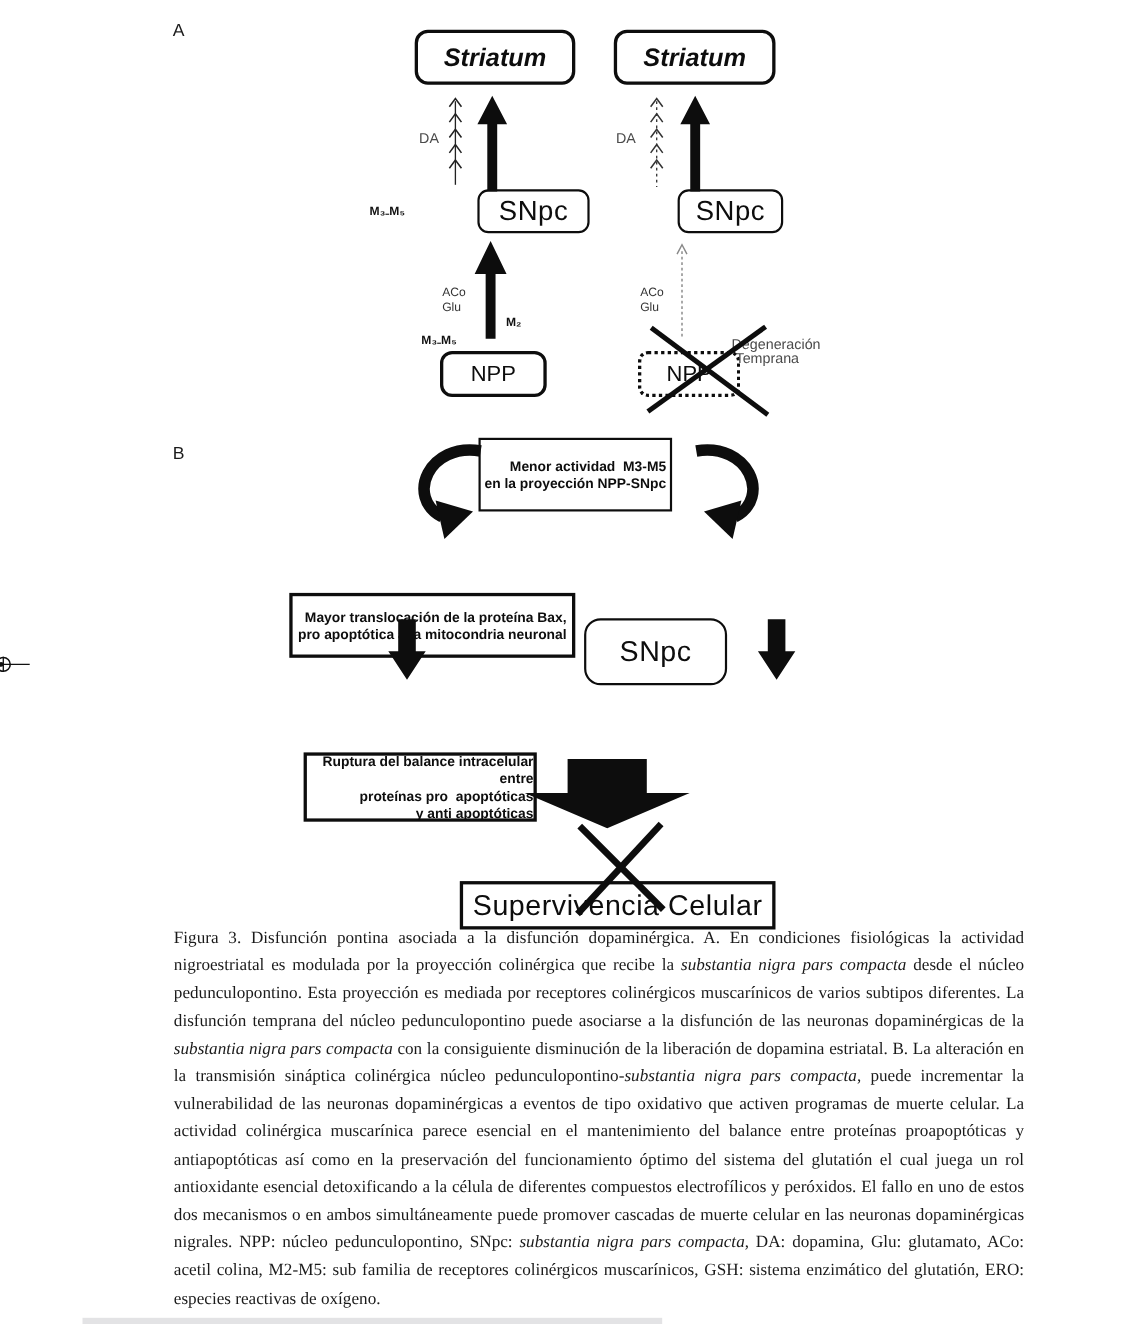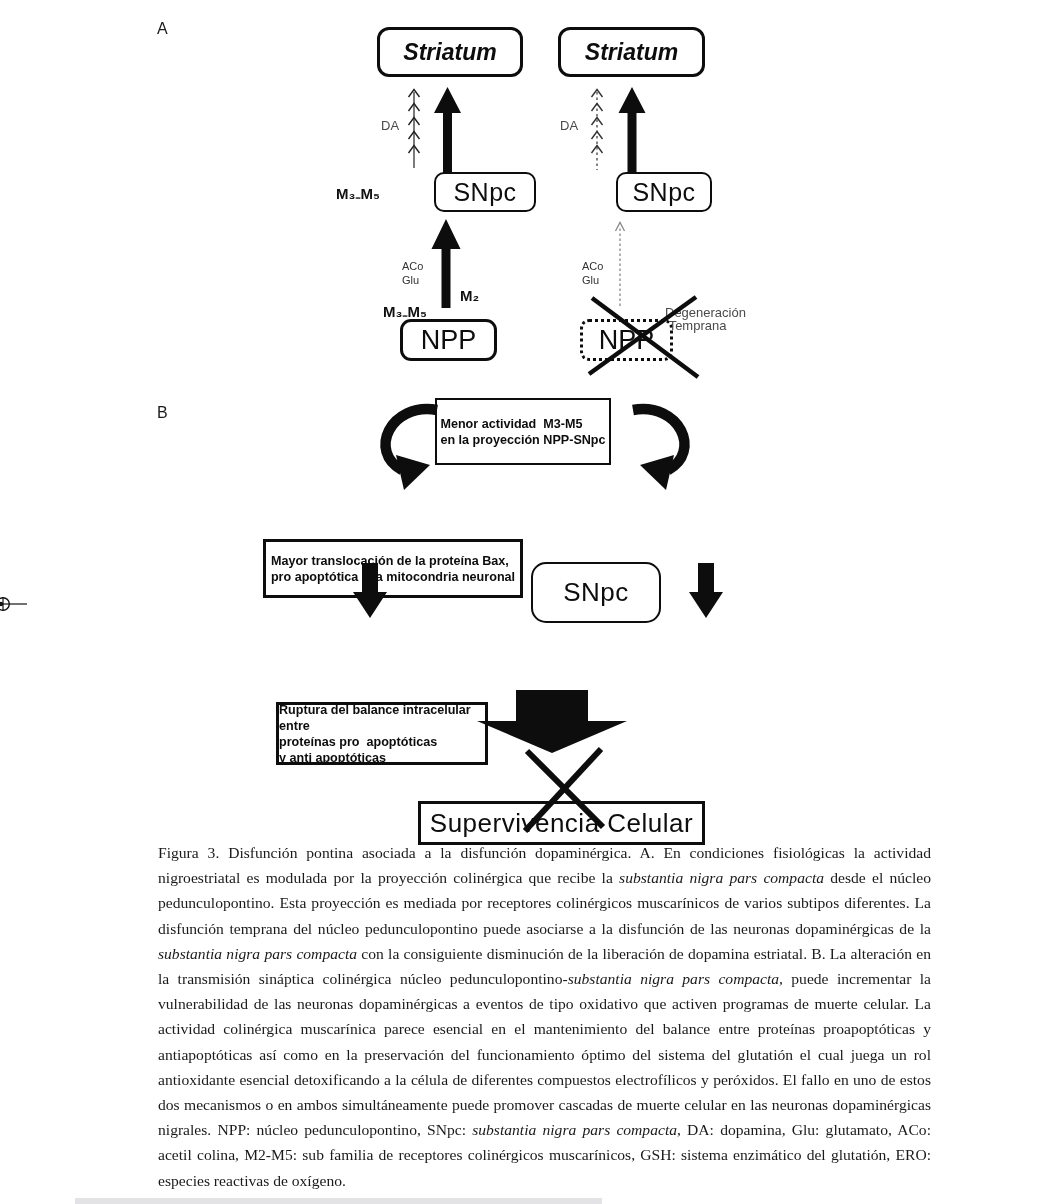--- a/index.html
+++ b/index.html
@@ -1,29 +1,29 @@
 <!DOCTYPE html>
 <html><head>
 <meta charset="utf-8">
 <style>
   html,body{margin:0;padding:0;background:#ffffff;}
   .page{position:relative;width:1041px;height:1204px;background:#ffffff;overflow:hidden;
         font-family:"Liberation Sans",sans-serif;color:#0d0d0d;}
   .abs{position:absolute;}
   .panel-label{font-size:16px;color:#1a1a1a;}
   .bx{position:absolute;display:flex;align-items:center;justify-content:center;
-      text-align:left;border:2.6px solid #0d0d0d;background:#fff;box-sizing:border-box;}
+      text-align:right;border:2.6px solid #0d0d0d;background:#fff;box-sizing:border-box;}
   .rounded{border-radius:12px;}
   .node{font-size:25px;letter-spacing:.5px;margin-left:44px;}
   .striatum{font-style:italic;font-weight:bold;font-size:23px;}
-  .npp{font-size:27px;}
+  .npp{font-size:20px;}
   .dotted{border:3px dotted #0d0d0d;border-radius:9px;}
   .thick{border-width:3px;margin-top:40px;}
   .bbox{font-weight:bold;font-size:12.6px;line-height:16px;white-space:pre-wrap;}
-  .small-label{font-size:15px;font-weight:bold;color:#111;white-space:pre-wrap;}
+  .small-label{font-size:11px;font-weight:bold;color:#111;white-space:pre-wrap;}
   .gray-label{font-size:13px;color:#4a4a4a;white-space:pre-wrap;line-height:13px;}
   .nt-label{font-size:11px;color:#333;line-height:14px;white-space:pre-wrap;}
   .surv{font-size:26px;letter-spacing:.5px;}
   svg.overlay{position:absolute;left:0;top:0;pointer-events:none;}
   .caption{position:absolute;left:158px;top:840px;width:773px;margin:0;
            font-family:"Liberation Serif",serif;font-size:15.6px;line-height:25.2px;
            color:#1a1a1a;text-align:justify;}
   .caption i{font-style:italic;font-family:Liberation Serif, serif;}
   .bottom-strip{position:absolute;left:75px;top:1198px;width:527px;height:6px;
                 background:#d9dadc;opacity:.75;}
@@ -63,21 +63,21 @@
   <div class="abs panel-label" style="left:157px;top:404px;">B</div>
 
   <div class="bx bbox" style="left:435px;top:398px;width:176px;height:67px;">Menor actividad  M3-M5
 en la proyección NPP-SNpc</div>
 
   <div class="bx bbox thick" style="left:263px;top:499px;width:260px;height:59px;">Mayor translocación de la proteína Bax,
 pro apoptótica a la mitocondria neuronal</div>
 
   <div class="bx node" style="left:487px;top:562px;width:130px;height:61px;border-radius:15px;font-size:26px;">SNpc</div>
 
-  <div class="bx bbox thick" style="left:276px;top:662px;width:212px;height:63px;">Ruptura del balance intracelular  entre
+  <div class="bx bbox thick" style="left:276px;top:644px;width:212px;height:63px;">Ruptura del balance intracelular  entre
 proteínas pro  apoptóticas
 y anti apoptóticas</div>
 
   <div class="bx thick surv" style="left:418px;top:761px;width:287px;height:44px;">Supervivencia Celular</div>
 
   <svg class="overlay" width="1041" height="840" viewBox="0 0 1041 840">
 
     <g stroke="#111" fill="none">
       <circle cx="3" cy="604" r="6.3" stroke-width="1.4"></circle>
       <path d="M-5 604 H27" stroke-width="1.2"></path>

